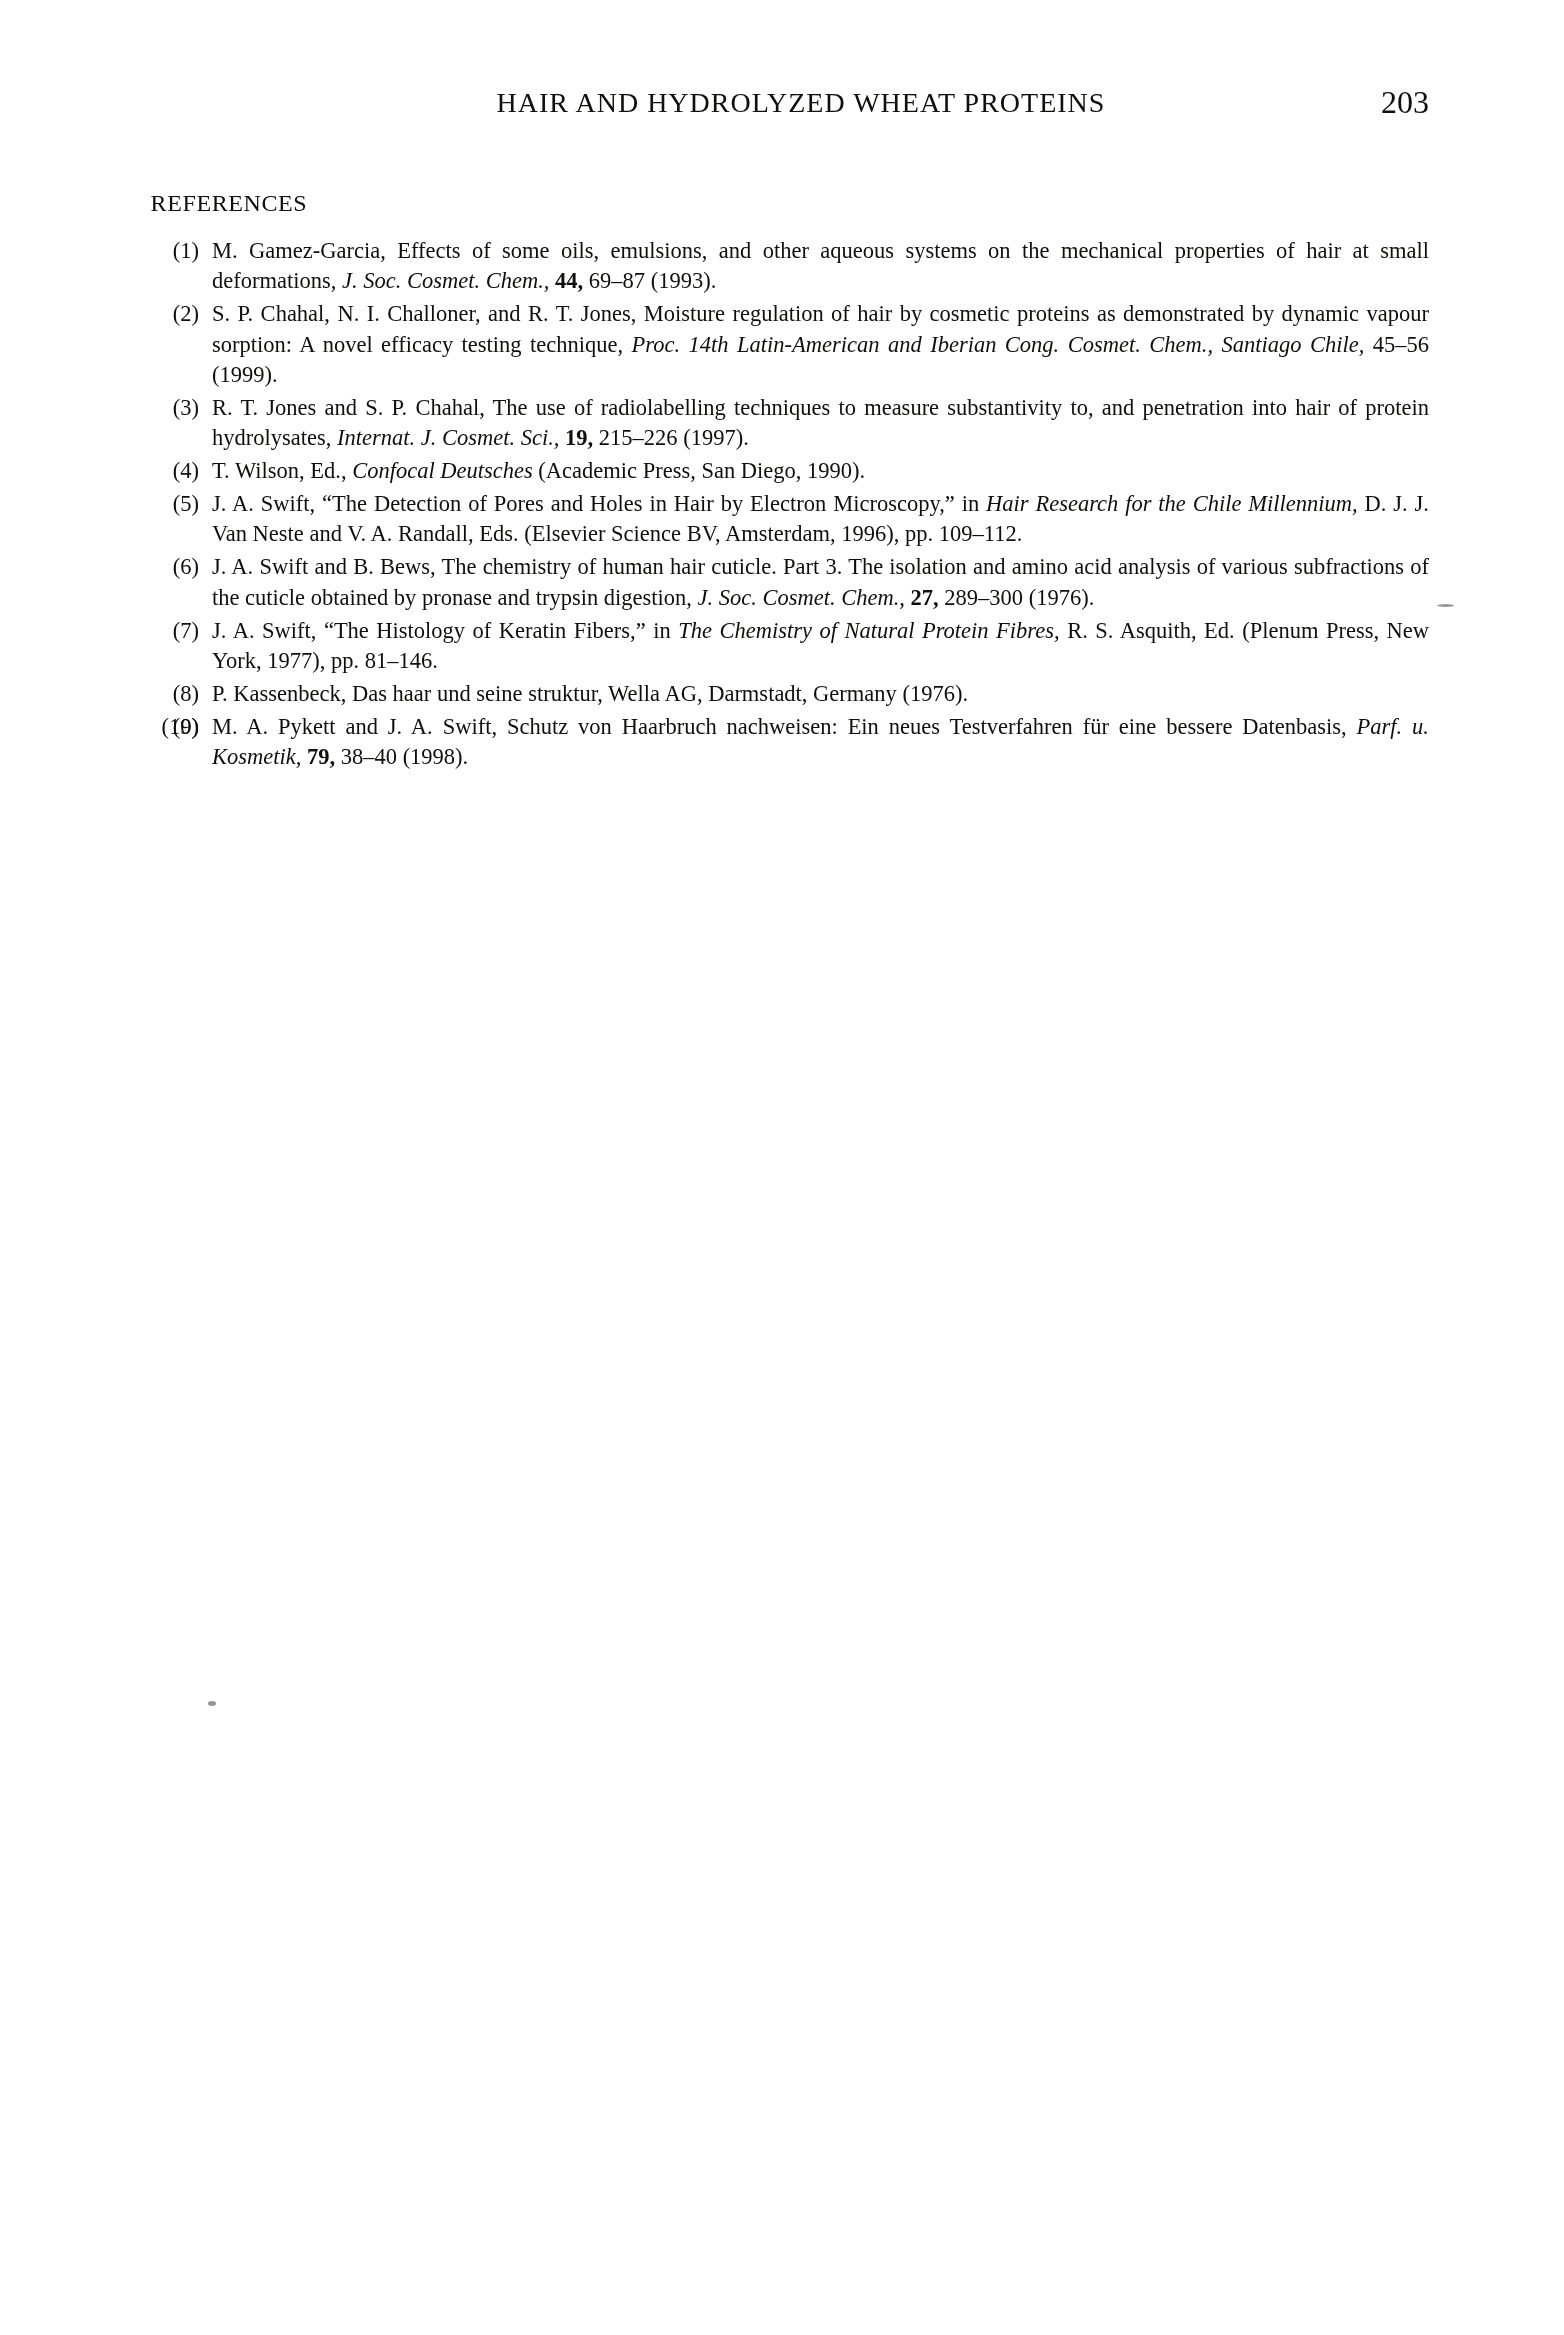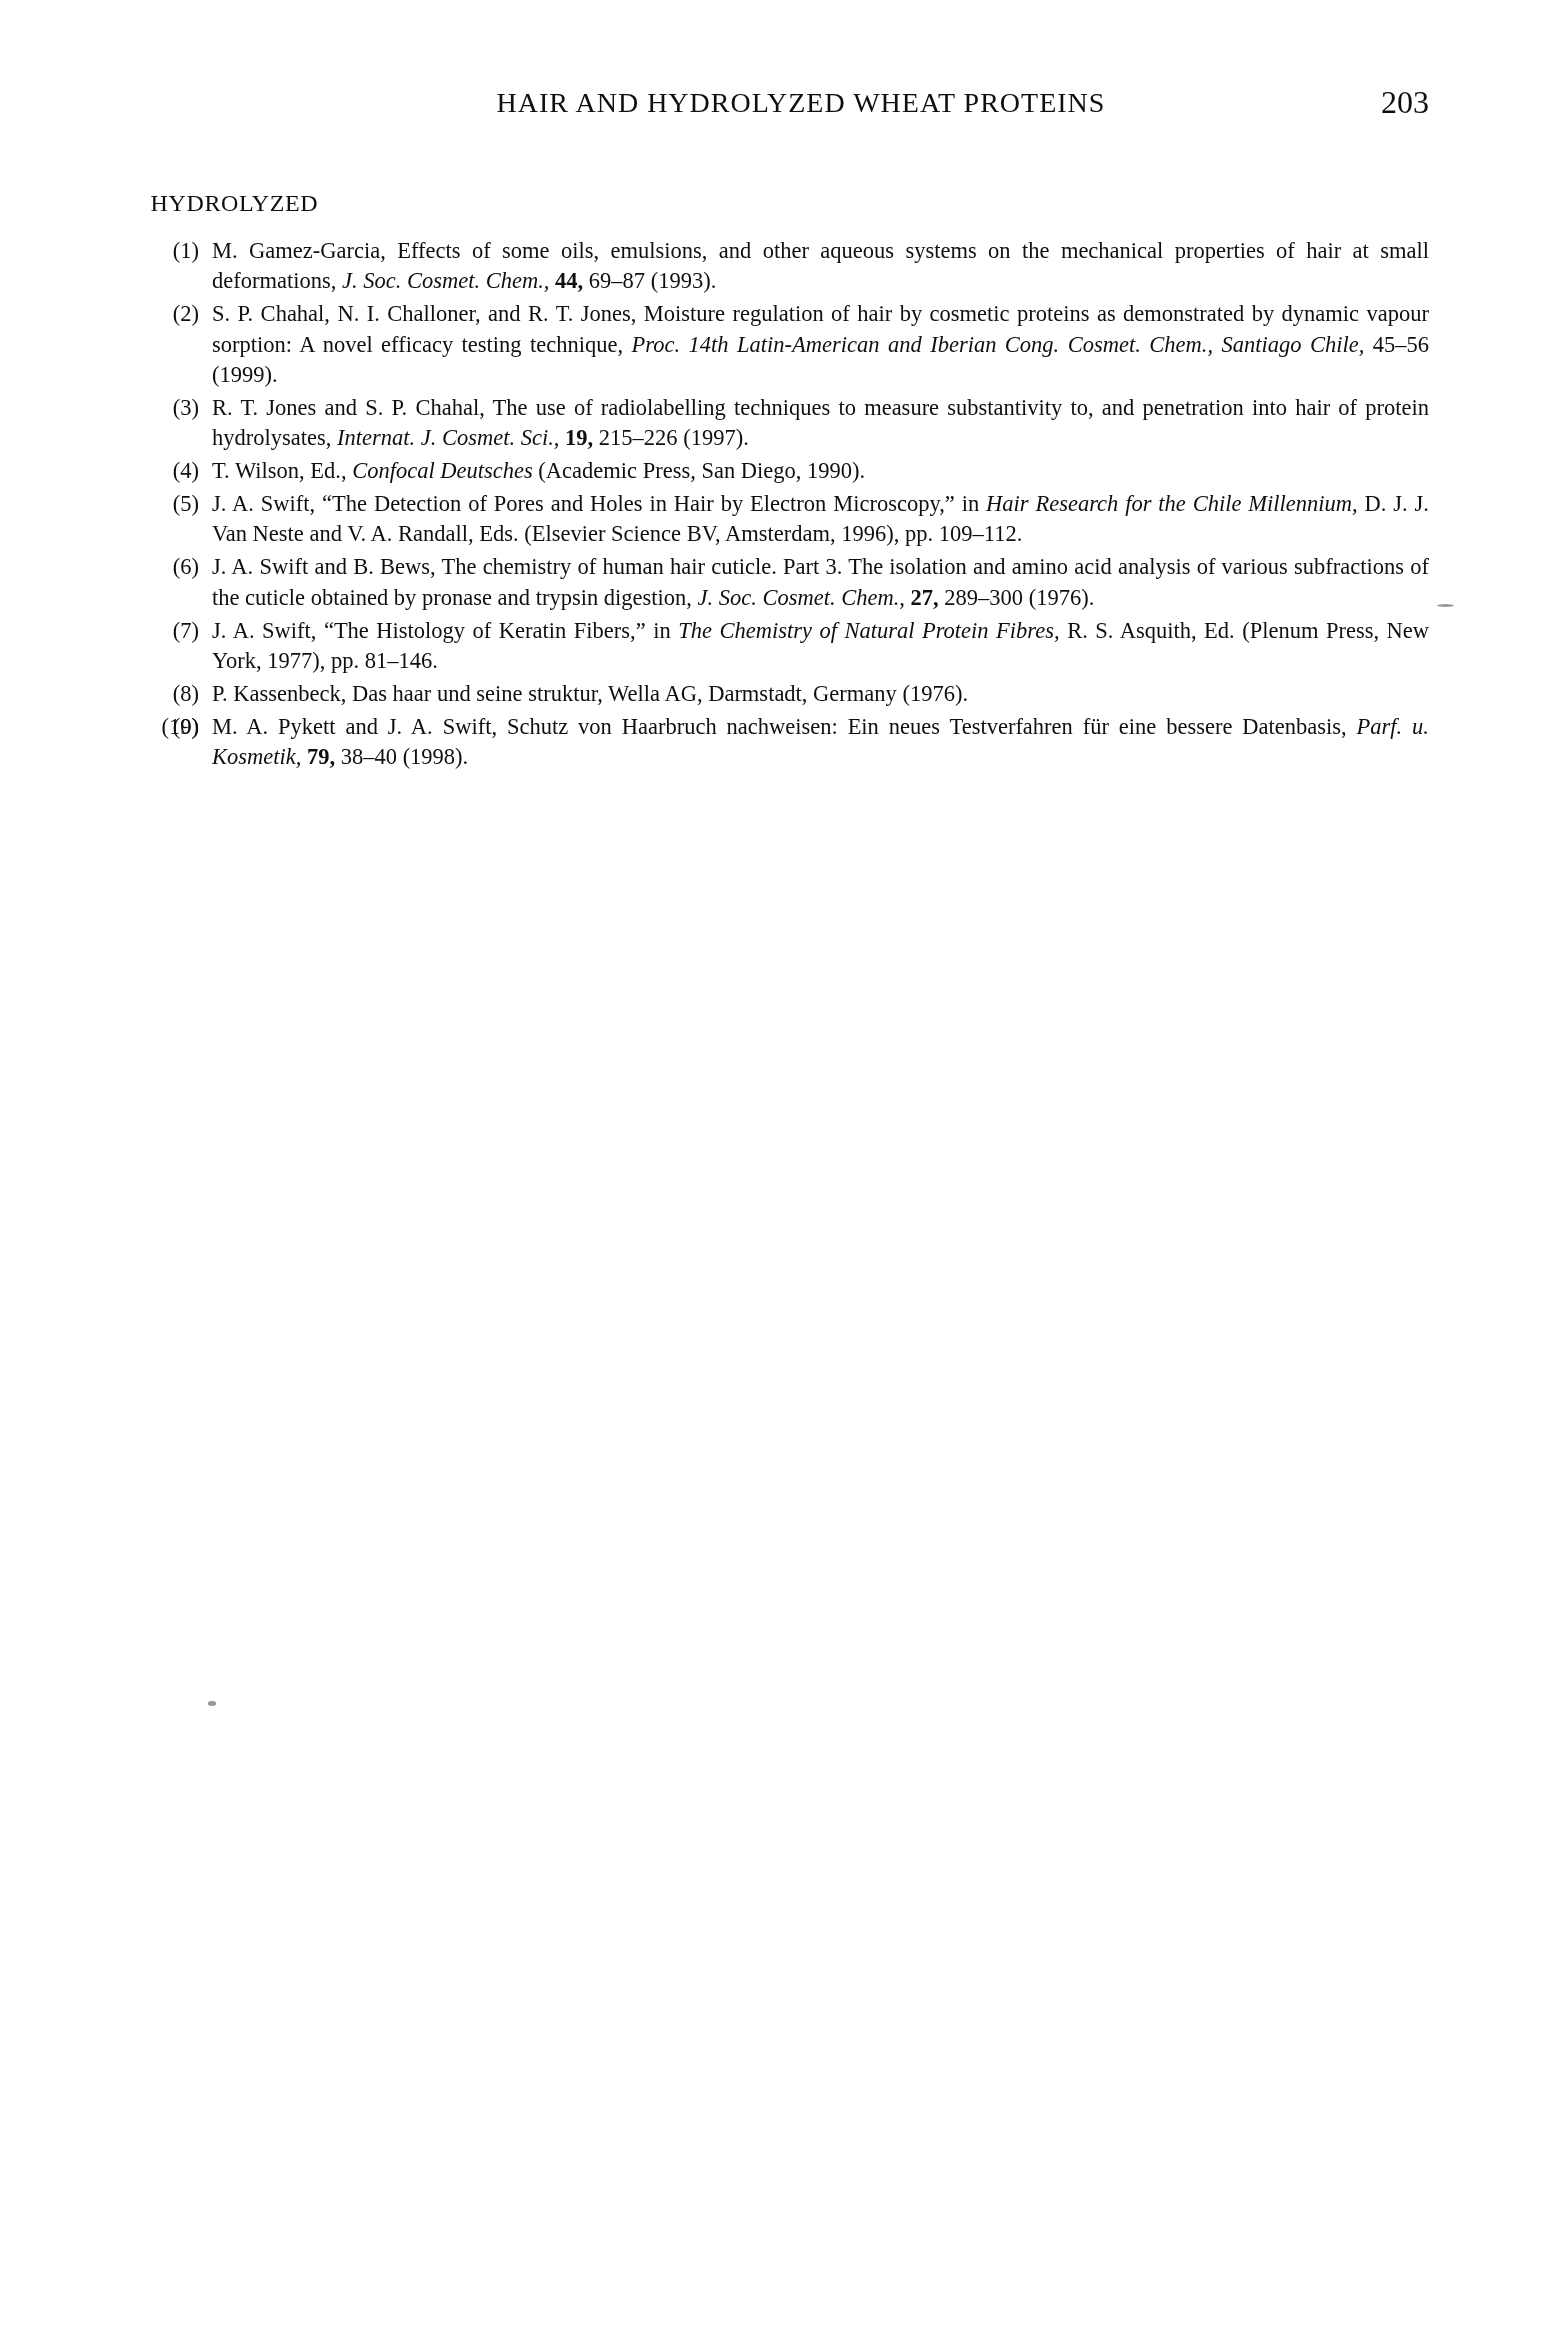--- a/index.html
+++ b/index.html
@@ -89,21 +89,21 @@
 
 <div class="page">
 
   <div class="content">
 
     <div class="running-head">
       <div class="title">HAIR AND HYDROLYZED WHEAT PROTEINS</div>
       <div class="folio">203</div>
     </div>
 
-    <div class="section-heading">HYDROLYZED</div>
+    <div class="section-heading">REFERENCES</div>
 
     <ul class="ref-list" id="ref-list">
         <li class="ref-item"><span class="ref-num">(1)</span><span>M. Gamez-Garcia, Effects of some oils, emulsions, and other aqueous systems on the mechanical properties of hair at small deformations, <i>J. Soc. Cosmet. Chem.,</i> <b>44,</b> 69–87 (1993).</span></li>
         <li class="ref-item"><span class="ref-num">(2)</span><span>S. P. Chahal, N. I. Challoner, and R. T. Jones, Moisture regulation of hair by cosmetic proteins as demonstrated by dynamic vapour sorption: A novel efficacy testing technique, <i>Proc. 14th Latin-American and Iberian Cong. Cosmet. Chem., Santiago Chile,</i> 45–56 (1999).</span></li>
         <li class="ref-item"><span class="ref-num">(3)</span><span>R. T. Jones and S. P. Chahal, The use of radiolabelling techniques to measure substantivity to, and penetration into hair of protein hydrolysates, <i>Internat. J. Cosmet. Sci.,</i> <b>19,</b> 215–226 (1997).</span></li>
         <li class="ref-item"><span class="ref-num">(4)</span><span>T. Wilson, Ed., <i>Confocal Deutsches</i> (Academic Press, San Diego, 1990).</span></li>
         <li class="ref-item"><span class="ref-num">(5)</span><span>J. A. Swift, “The Detection of Pores and Holes in Hair by Electron Microscopy,” in <i>Hair Research for the Chile Millennium,</i> D. J. J. Van Neste and V. A. Randall, Eds. (Elsevier Science BV, Amsterdam, 1996), pp. 109–112.</span></li>
         <li class="ref-item"><span class="ref-num">(6)</span><span>J. A. Swift and B. Bews, The chemistry of human hair cuticle. Part 3. The isolation and amino acid analysis of various subfractions of the cuticle obtained by pronase and trypsin digestion, <i>J. Soc. Cosmet. Chem.,</i> <b>27,</b> 289–300 (1976).</span></li>
         <li class="ref-item"><span class="ref-num">(7)</span><span>J. A. Swift, “The Histology of Keratin Fibers,” in <i>The Chemistry of Natural Protein Fibres,</i> R. S. Asquith, Ed. (Plenum Press, New York, 1977), pp. 81–146.</span></li>
         <li class="ref-item"><span class="ref-num">(8)</span><span>P. Kassenbeck, Das haar und seine struktur, Wella AG, Darmstadt, Germany (1976).</span></li>

